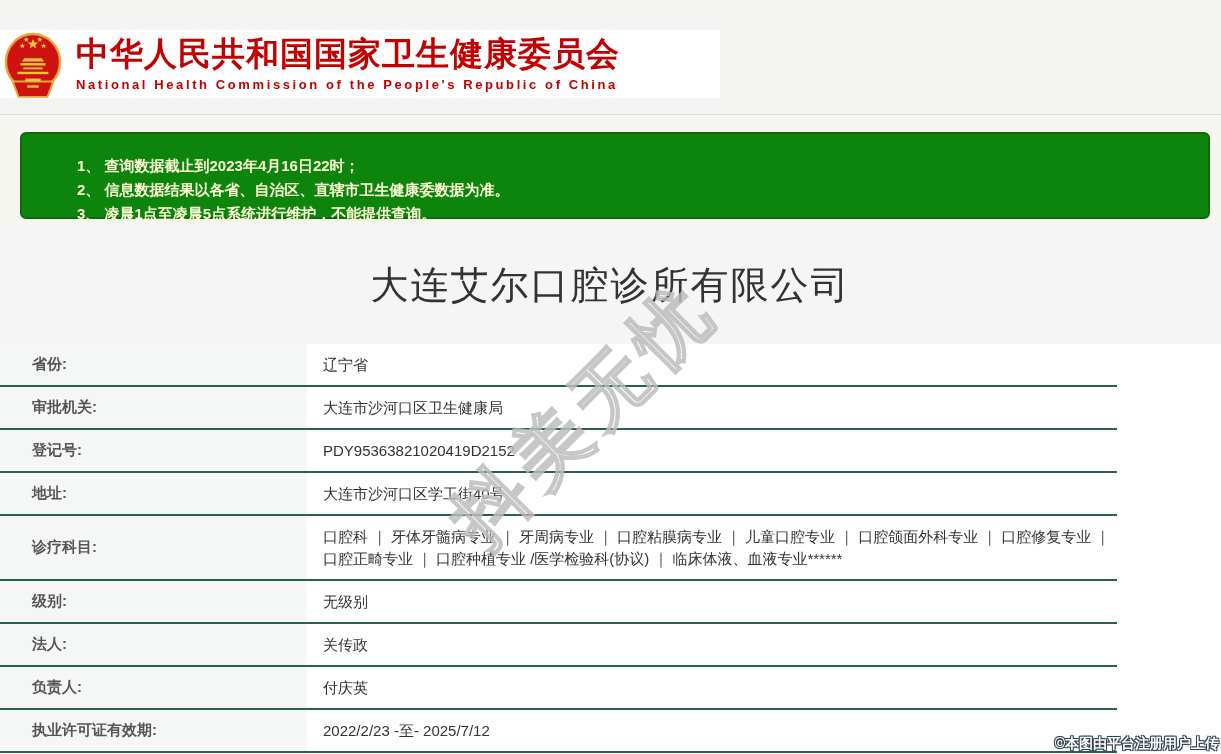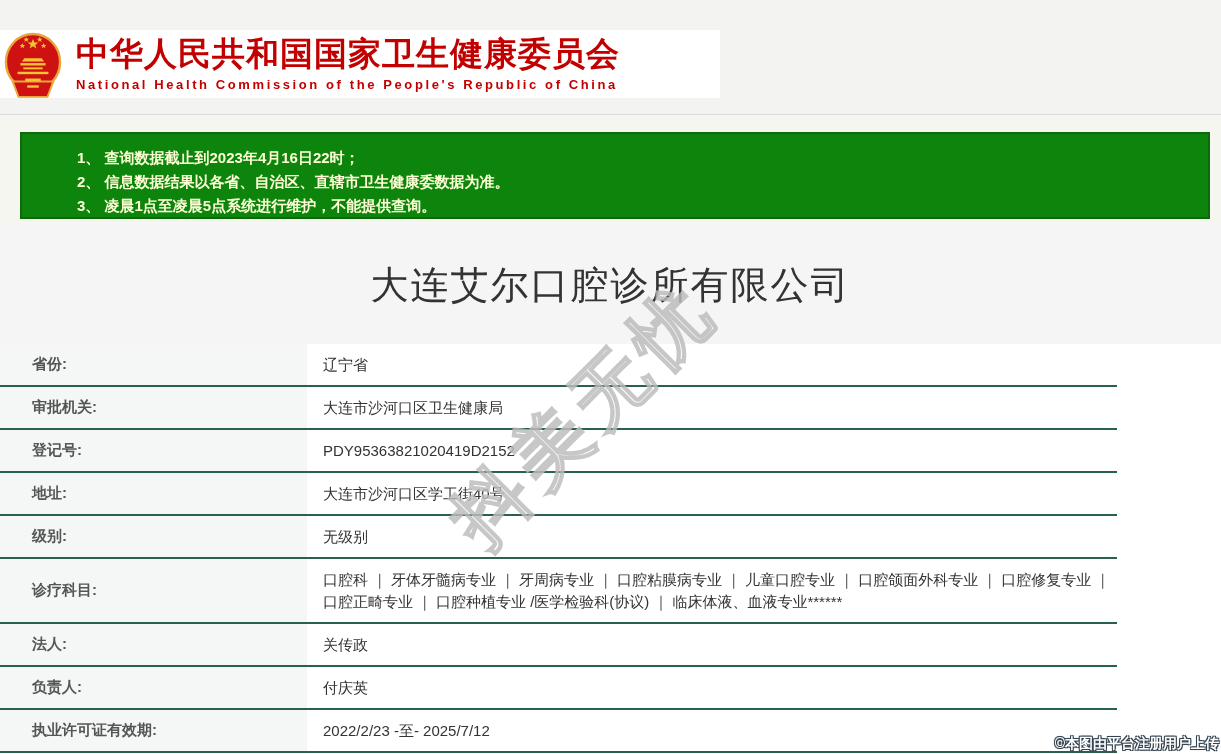--- a/index.html
+++ b/index.html
@@ -13,22 +13,22 @@
   .header-card{position:absolute;left:0;top:0;width:720px;height:68px;background:#ffffff;margin-top:30px;}
   .emblem{position:absolute;left:4px;top:2px;width:58px;height:66px;}
   .titles{position:absolute;left:76px;top:6px;white-space:nowrap;}
   .title-cn{font-size:33px;font-weight:bold;color:#c30000;letter-spacing:1px;line-height:36px;}
   .title-en{font-size:13px;font-weight:bold;color:#c30000;letter-spacing:2.6px;margin-top:5px;}
   .subheader-band{height:46px;background:#f3f3f1;border-bottom:1px solid #dcdcdc;}
   
   .notice-section{height:110px;background:#f6f6f1;box-sizing:border-box;padding-top:17px;}
   .notice-box{
     margin-left:20px;width:1190px;height:87px;box-sizing:border-box;
-    background:#0d850d;border:2px solid #0b6a0b;border-radius:0;
-    padding:12px 10px 0 55px;
+    background:#0d850d;border:2px solid #0b6a0b;border-radius:6px;
+    padding:20px 10px 0 55px;
     color:#ffffd6;font-weight:bold;font-size:15px;line-height:24px;
   }
   .notice-line{white-space:nowrap;}
   
   .title-section{height:119px;background:#f5f5f5;}
   .result-title{
     margin:0;padding-top:35px;text-align:center;
     font-size:38px;font-weight:400;color:#333333;letter-spacing:2px;
   }
   
@@ -109,27 +109,27 @@
     <div class="row-value">大连市沙河口区卫生健康局</div>
   </div>
   <div class="row">
     <div class="row-label">登记号:</div>
     <div class="row-value">PDY95363821020419D2152</div>
   </div>
   <div class="row">
     <div class="row-label">地址:</div>
     <div class="row-value">大连市沙河口区学工街40号</div>
   </div>
+  <div class="row tall">
+    <div class="row-label">诊疗科目:</div>
+    <div class="row-value">口腔科 ｜ 牙体牙髓病专业 ｜ 牙周病专业 ｜ 口腔粘膜病专业 ｜ 儿童口腔专业 ｜ 口腔颌面外科专业 ｜ 口腔修复专业 ｜ 口腔正畸专业 ｜ 口腔种植专业 /医学检验科(协议) ｜ 临床体液、血液专业******</div>
+  </div>
   <div class="row">
     <div class="row-label">级别:</div>
     <div class="row-value">无级别</div>
-  </div>
-  <div class="row tall">
-    <div class="row-label">诊疗科目:</div>
-    <div class="row-value">口腔科 ｜ 牙体牙髓病专业 ｜ 牙周病专业 ｜ 口腔粘膜病专业 ｜ 儿童口腔专业 ｜ 口腔颌面外科专业 ｜ 口腔修复专业 ｜ 口腔正畸专业 ｜ 口腔种植专业 /医学检验科(协议) ｜ 临床体液、血液专业******</div>
   </div>
   <div class="row">
     <div class="row-label">法人:</div>
     <div class="row-value">关传政</div>
   </div>
   <div class="row">
     <div class="row-label">负责人:</div>
     <div class="row-value">付庆英</div>
   </div>
   <div class="row">

